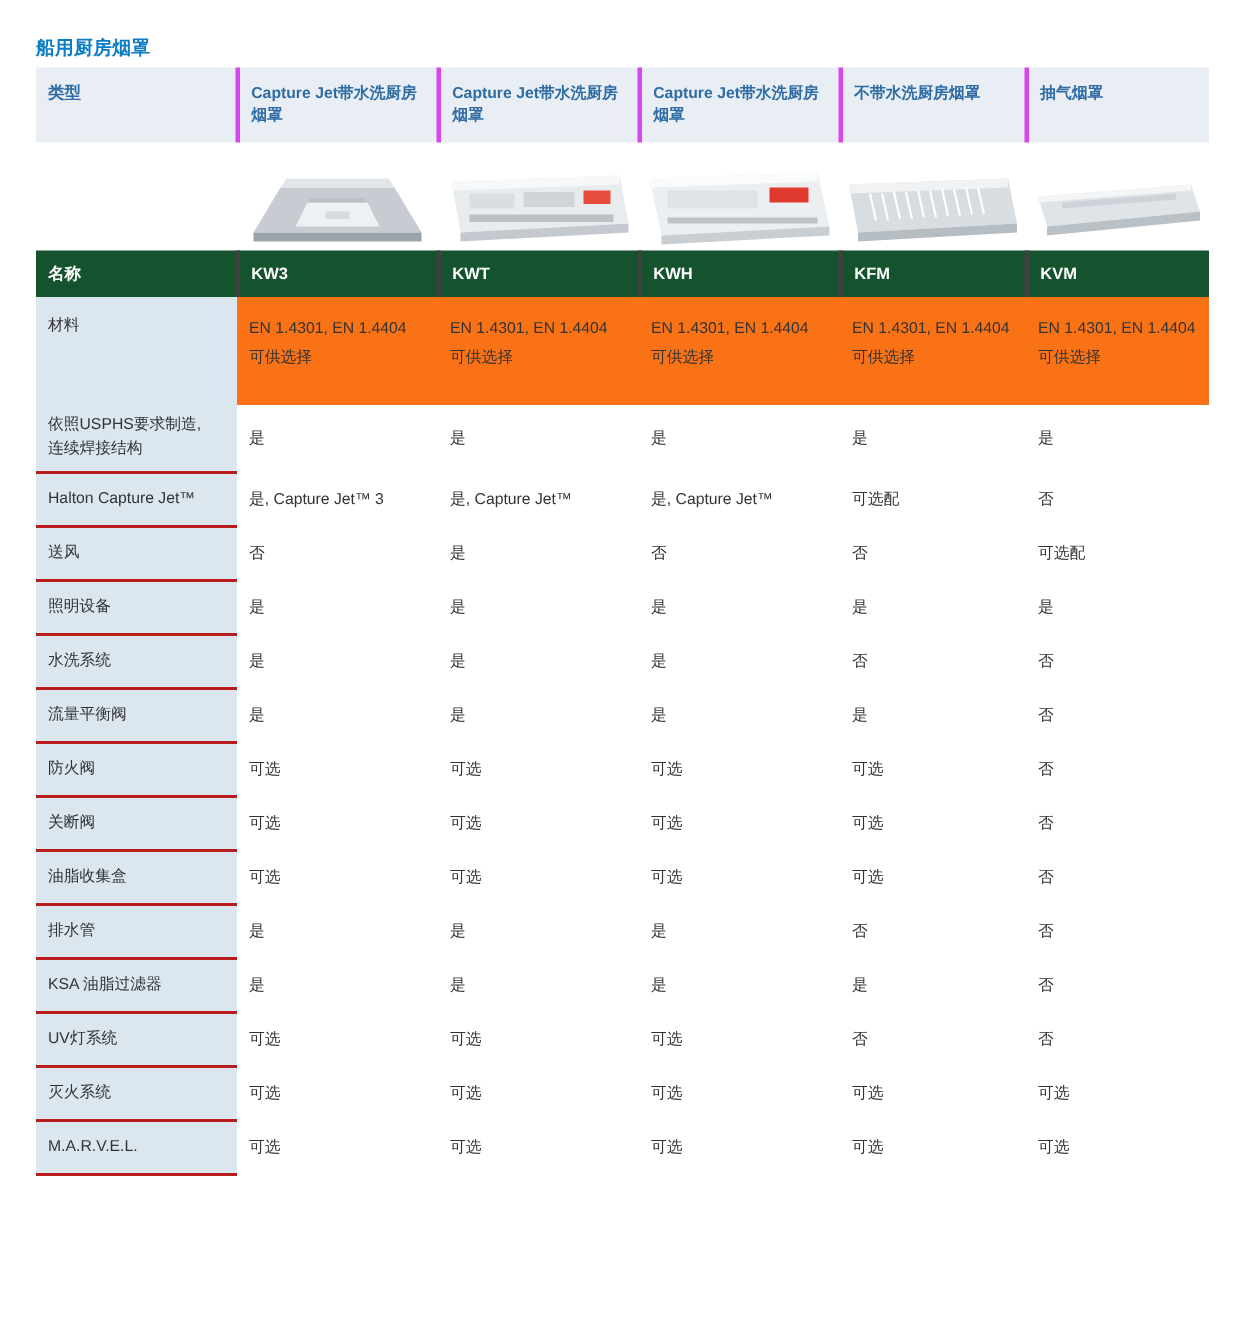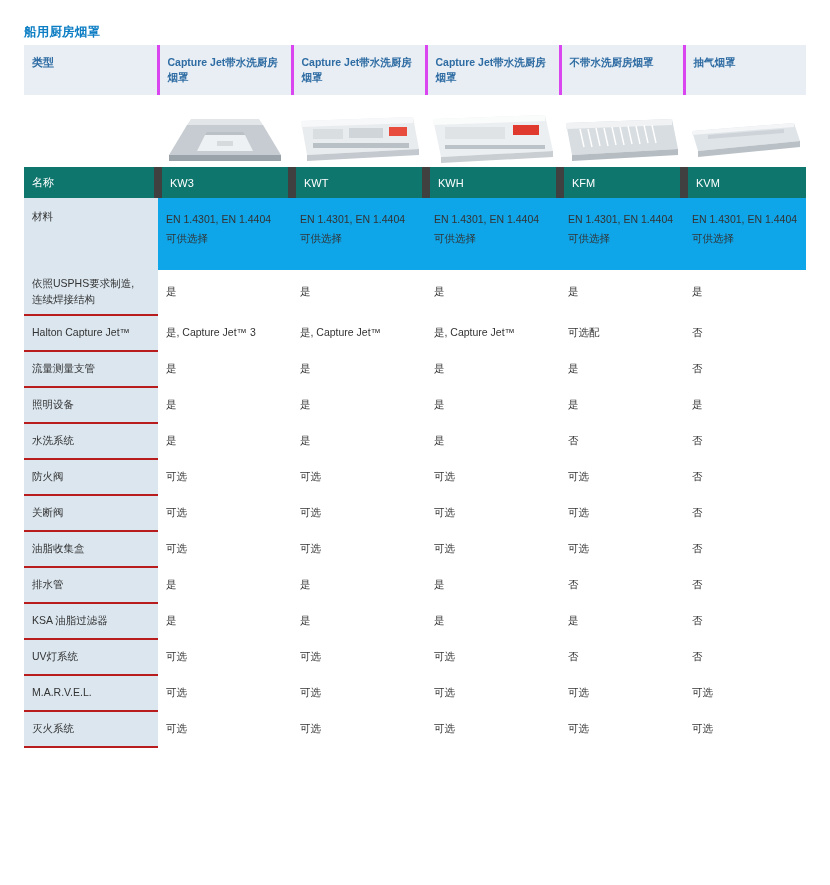--- a/index.html
+++ b/index.html
@@ -74,44 +74,44 @@
   .hood-img {
     display: block;
     margin: 0 auto;
     width: 132px;
     height: 62px;
     position: relative;
   }
 
   
   tr.name-row td {
-    background: #0f766e;
+    background: #14532d;
     color: #ffffff;
     font-size: 11px;
-    font-weight: normal;
+    font-weight: bold;
     padding: 8px;
     height: 26px;
     vertical-align: middle;
   }
   tr.name-row td.cell {
-    border-left: 8px solid #404040;
+    border-left: 3px solid #404040;
   }
 
   
   tr.material-row td.first {
     background: #dbe6ef;
     color: #333333;
     font-size: 10.5px;
     vertical-align: top;
     padding: 12px 8px;
     height: 72px;
     margin-left: 16px;
   }
   tr.material-row td.cell {
-    background: #0ea5e9;
+    background: #f97316;
     color: #333333;
     font-size: 10.5px;
     vertical-align: top;
     padding: 12px 8px;
     line-height: 1.75;
   }
 
   
   tr.feat-row td.first {
     background: #dbe6ef;
@@ -267,48 +267,56 @@
 
       <tr class="feat-row">
         <td class="first">Halton Capture Jet™</td>
         <td class="cell">是, Capture Jet™ 3</td>
         <td class="cell">是, Capture Jet™</td>
         <td class="cell">是, Capture Jet™</td>
         <td class="cell">可选配</td>
         <td class="cell">否</td>
       </tr>
 
-
-      <tr class="feat-row">
-        <td class="first">流量测量支管</td>
-        <td class="cell">是</td>
-        <td class="cell">是</td>
-        <td class="cell">是</td>
-        <td class="cell">是</td>
-        <td class="cell">否</td>
-      </tr>
+      <tr class="feat-row">
+        <td class="first">送风</td>
+        <td class="cell">否</td>
+        <td class="cell">是</td>
+        <td class="cell">否</td>
+        <td class="cell">否</td>
+        <td class="cell">可选配</td>
+      </tr>
+
 
       <tr class="feat-row">
         <td class="first">照明设备</td>
         <td class="cell">是</td>
         <td class="cell">是</td>
         <td class="cell">是</td>
         <td class="cell">是</td>
         <td class="cell">是</td>
       </tr>
 
       <tr class="feat-row">
         <td class="first">水洗系统</td>
         <td class="cell">是</td>
         <td class="cell">是</td>
         <td class="cell">是</td>
         <td class="cell">否</td>
         <td class="cell">否</td>
       </tr>
 
+      <tr class="feat-row">
+        <td class="first">流量平衡阀</td>
+        <td class="cell">是</td>
+        <td class="cell">是</td>
+        <td class="cell">是</td>
+        <td class="cell">是</td>
+        <td class="cell">否</td>
+      </tr>
 
       <tr class="feat-row">
         <td class="first">防火阀</td>
         <td class="cell">可选</td>
         <td class="cell">可选</td>
         <td class="cell">可选</td>
         <td class="cell">可选</td>
         <td class="cell">否</td>
       </tr>
 
@@ -351,30 +359,30 @@
       <tr class="feat-row">
         <td class="first">UV灯系统</td>
         <td class="cell">可选</td>
         <td class="cell">可选</td>
         <td class="cell">可选</td>
         <td class="cell">否</td>
         <td class="cell">否</td>
       </tr>
 
       <tr class="feat-row">
+        <td class="first">灭火系统</td>
+        <td class="cell">可选</td>
+        <td class="cell">可选</td>
+        <td class="cell">可选</td>
+        <td class="cell">可选</td>
+        <td class="cell">可选</td>
+      </tr>
+
+      <tr class="feat-row">
         <td class="first">M.A.R.V.E.L.</td>
-        <td class="cell">可选</td>
-        <td class="cell">可选</td>
-        <td class="cell">可选</td>
-        <td class="cell">可选</td>
-        <td class="cell">可选</td>
-      </tr>
-
-      <tr class="feat-row">
-        <td class="first">灭火系统</td>
         <td class="cell">可选</td>
         <td class="cell">可选</td>
         <td class="cell">可选</td>
         <td class="cell">可选</td>
         <td class="cell">可选</td>
       </tr>
     </tbody>
   </table>
 </div>
 

